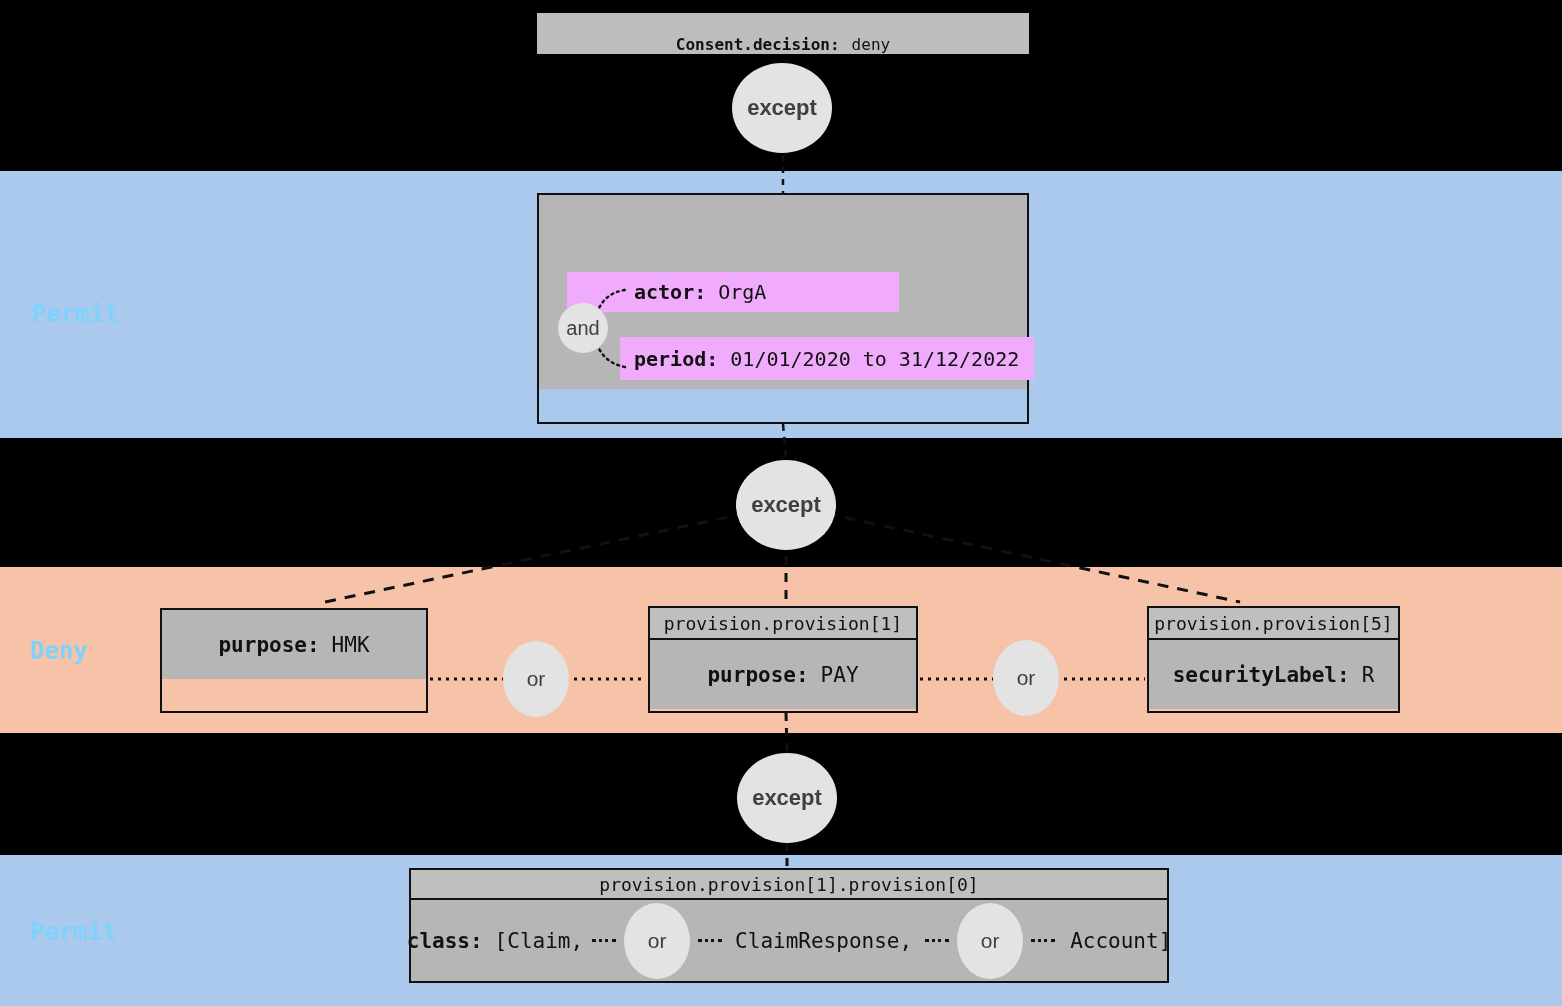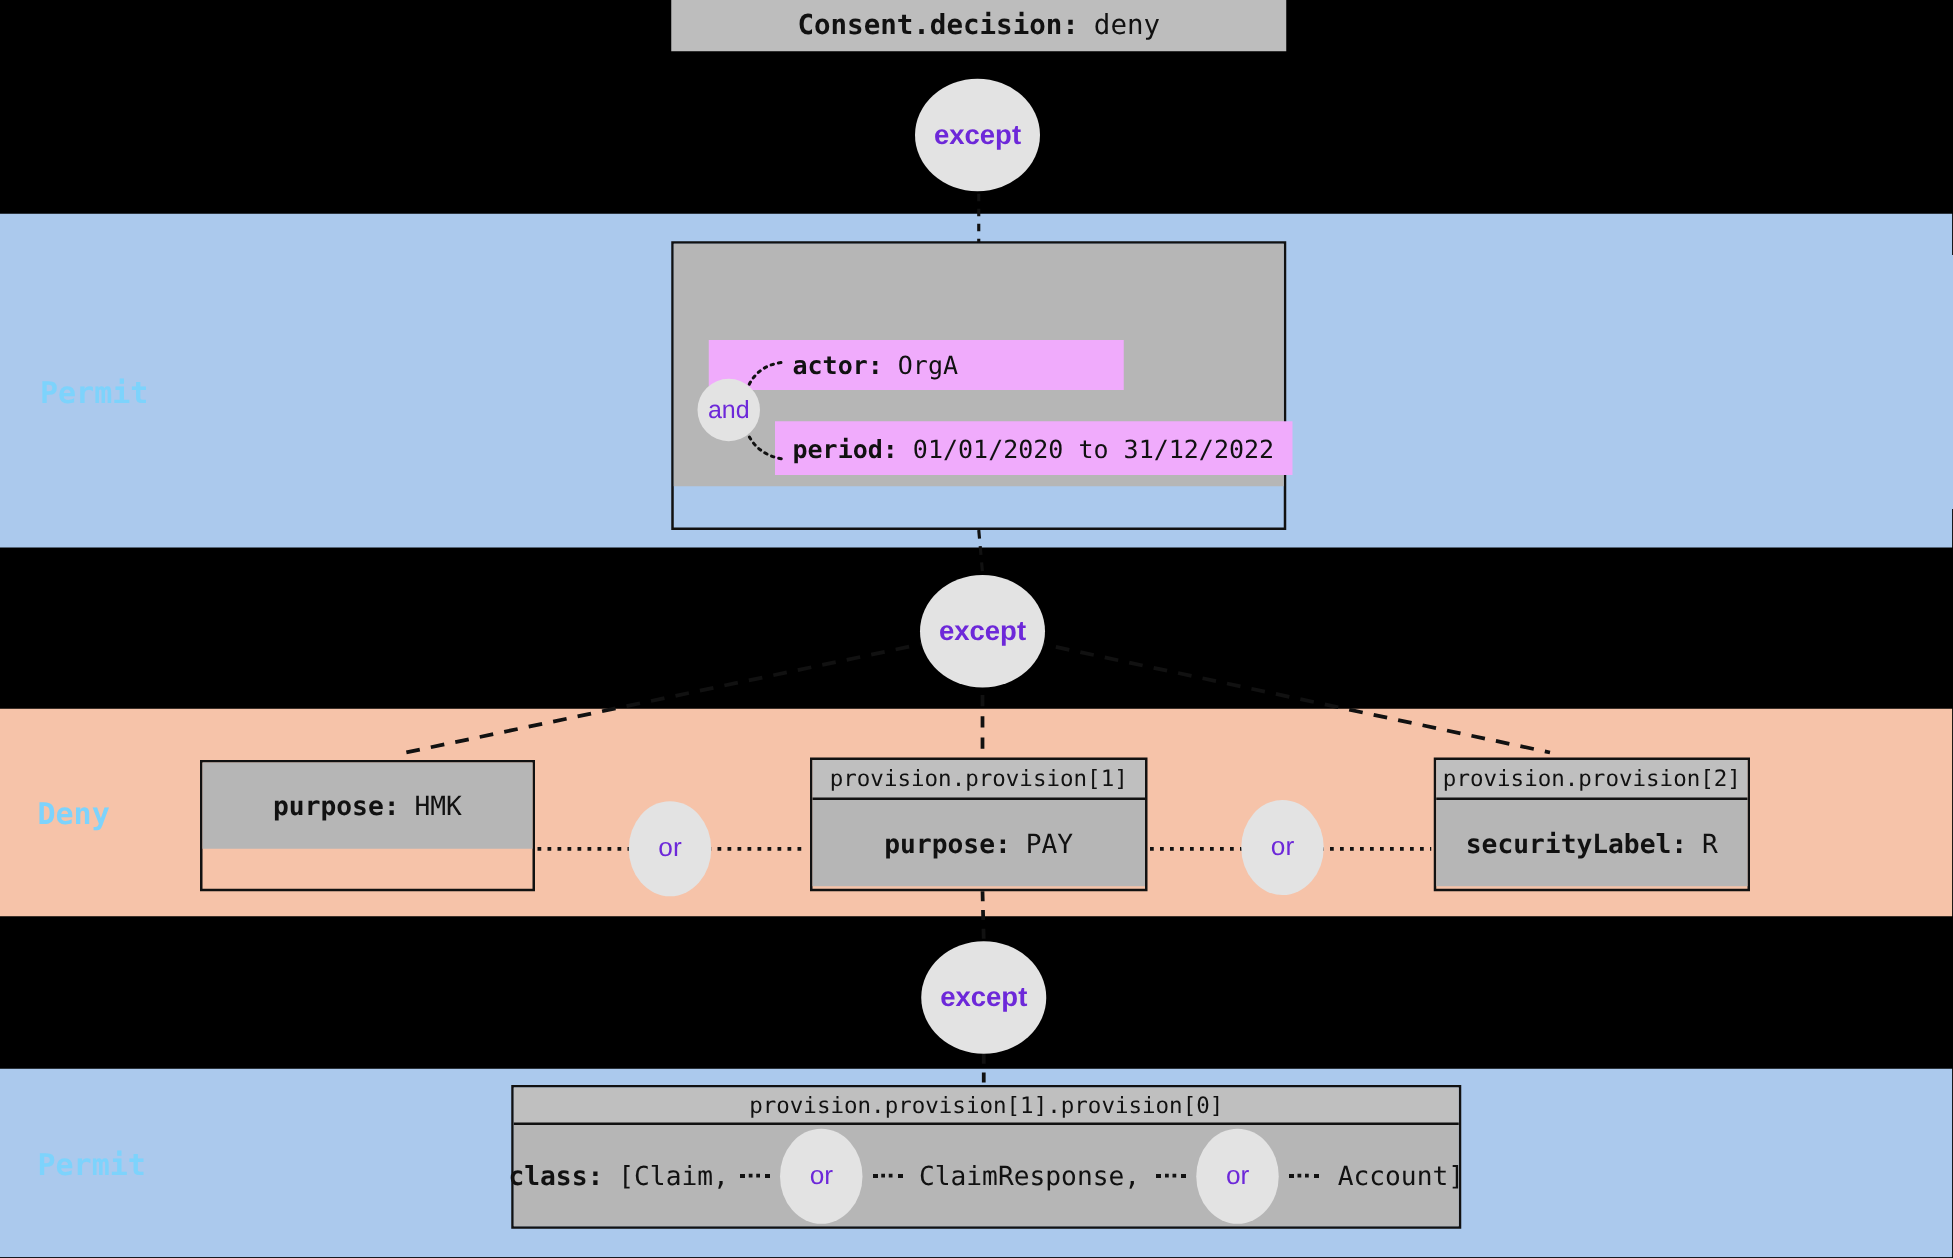--- a/index.html
+++ b/index.html
@@ -40,30 +40,30 @@
   .node .bod{
     background:#b6b6b6;position:relative;
     display:flex;align-items:center;justify-content:center;
     box-sizing:border-box;
   }
   .kv{display:flex;gap:12px;white-space:nowrap;}
   .kv .k{font-weight:bold;}
 
   
   #root-box{
-    position:absolute;left:537px;top:0;width:492px;height:41px;
+    position:absolute;left:537px;top:13px;width:492px;height:41px;
     background:#bdbdbd;z-index:2;
-    display:flex;align-items:center;justify-content:center;
-    font-size:22px;
+    display:flex;align-items:flex-end;justify-content:center;
+    font-size:16px;
   }
 
   
   .op{
     position:absolute;z-index:4;border-radius:50%;
-    background:#e3e3e3;color:#6d28d9;
+    background:#e3e3e3;color:#404040;
     display:flex;align-items:center;justify-content:center;
     font-family:"Liberation Sans","DejaVu Sans",sans-serif;
   }
   .op.except{width:100px;height:90px;font-weight:bold;font-size:22px;}
   #except-1{left:732px;top:63px;}
   #except-2{left:736px;top:460px;}
   #except-3{left:737px;top:753px;}
   .op.and{width:50px;height:50px;font-size:20px;}
   #and-1{left:558px;top:303px;}
   .op.or{width:66px;height:76px;font-size:21px;}
@@ -179,21 +179,21 @@
     <div class="hdr">provision.provision[1]</div>
     <div class="bod">
       <span class="kv">
         <span class="k">purpose:</span>
         <span class="v">PAY</span>
       </span>
     </div>
   </div>
   <div class="op or" id="or-2">or</div>
   <div class="node deny-node" id="deny-box-2">
-    <div class="hdr">provision.provision[2]</div>
+    <div class="hdr">provision.provision[5]</div>
     <div class="bod">
       <span class="kv">
         <span class="k">securityLabel:</span>
         <span class="v">R</span>
       </span>
     </div>
   </div>
 
   <div class="node" id="class-box">
     <div class="hdr">provision.provision[1].provision[0]</div>

